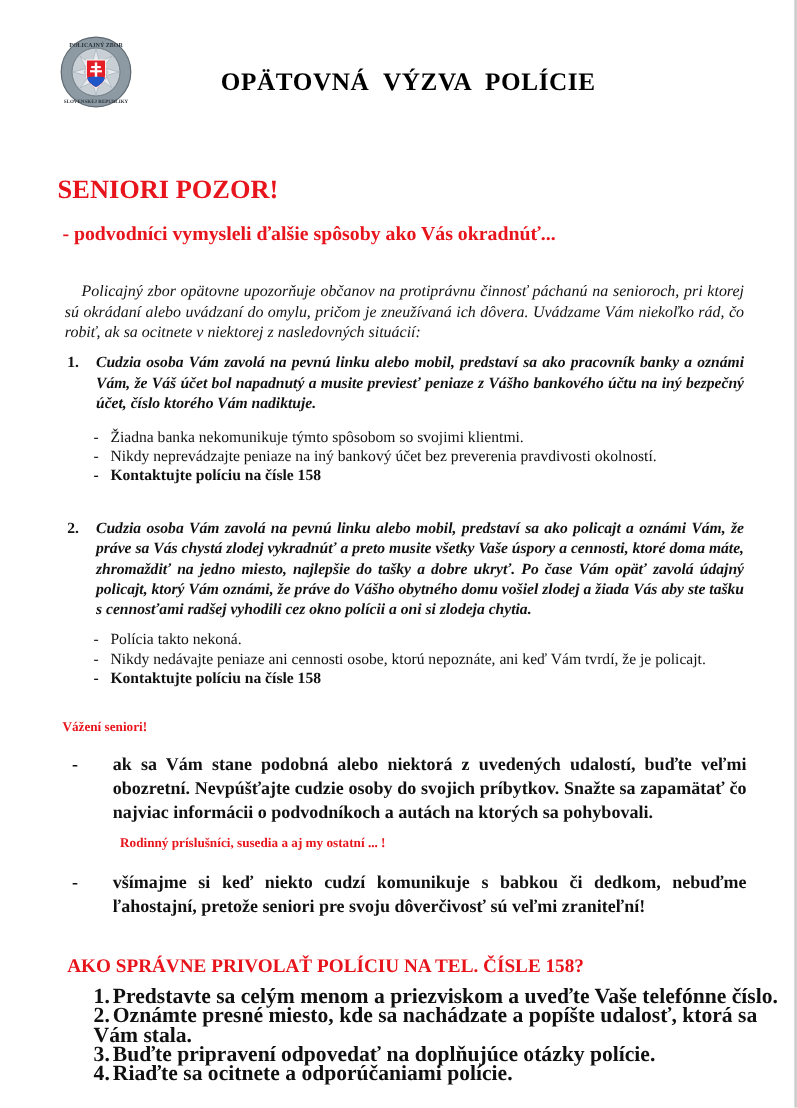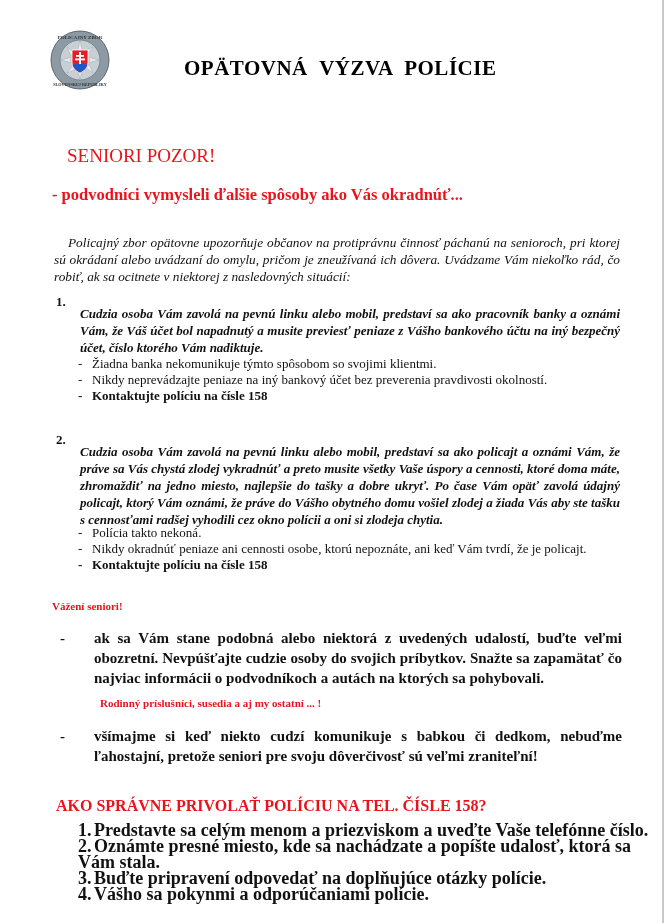--- a/index.html
+++ b/index.html
@@ -14,39 +14,39 @@
     }
     .header { position: absolute; left: 0; top: 0; width: 536px; height: 130px; text-decoration: underline; }
     .logo { position: absolute; left: 50px; top: 30px; width: 60px; height: 60px; }
     .title {
       position: absolute; left: 184px; top: 56px;
       font-size: 21px; font-weight: bold; letter-spacing: 0.5px; word-spacing: 6px;
       color: #000;
     }
     .red { color: #e8141c; }
     .h-warning {
-      position: absolute; left: 67px; top: 145px;
-      font-size: 19px; font-weight: normal;
+      position: absolute; left: 48px; top: 145px;
+      font-size: 22px; font-weight: bold;
     }
     .h-sub {
       position: absolute; left: 52px; top: 185px;
       font-size: 16.5px; font-weight: bold;
     }
     .intro {
       position: absolute; left: 54px; top: 234px; width: 566px;
       font-size: 13.3px; line-height: 17px; text-align: justify; font-style: italic;
     }
     .intro .indent { display: inline-block; width: 14px; }
     .scenario {
       position: absolute; left: 56px; width: 564px;
       font-size: 13px; line-height: 17px; font-weight: bold; font-style: italic;
       text-align: justify;
     }
     .scenario .num { position: absolute; left: 0; top: 0; font-style: normal; }
-    .scenario .txt { display: block; margin-left: 24px; margin-top: 12px; }
+    .scenario .txt { display: block; margin-left: 24px; }
     .tips {
       position: absolute; left: 78px; list-style: none; margin: 0; padding: 0;
       font-size: 13px; line-height: 16px;
     }
     .tips li { position: relative; padding-left: 14px; }
     .tips li::before { content: "-"; position: absolute; left: 0; }
     .tips li.bold { font-weight: bold; }
     .h-section {
       position: absolute; left: 52px;
       font-size: 11px; font-weight: bold;
@@ -111,35 +111,35 @@
   <li>Nikdy neprevádzajte peniaze na iný bankový účet bez preverenia pravdivosti okolností.</li>
   <li class="bold">Kontaktujte políciu na čísle 158</li>
 </ul>
 
 <div class="scenario" style="top:431px;">
   <span class="num">2.</span>
   <span class="txt">Cudzia osoba Vám zavolá na pevnú linku alebo mobil,  predstaví sa ako policajt a oznámi Vám, že práve sa Vás chystá zlodej vykradnúť a preto musite všetky Vaše úspory a cennosti, ktoré doma máte, zhromaždiť na jedno miesto, najlepšie do tašky a dobre ukryť. Po čase Vám opäť zavolá údajný policajt, ktorý Vám oznámi, že práve do Vášho obytného domu vošiel zlodej a žiada Vás aby ste tašku s cennosťami radšej vyhodili cez okno polícii a oni si zlodeja chytia.</span>
 </div>
 <ul class="tips" style="top:525px;">
   <li>Polícia takto nekoná.</li>
-  <li>Nikdy okradnúť peniaze ani cennosti osobe, ktorú nepoznáte, ani keď Vám tvrdí, že je policajt.</li>
+  <li>Nikdy nedávajte peniaze ani cennosti osobe, ktorú nepoznáte, ani keď Vám tvrdí, že je policajt.</li>
   <li class="bold">Kontaktujte políciu na čísle 158</li>
 </ul>
 
 <div class="h-section red" style="top:600px;">Vážení seniori!</div>
 <div class="appeal" style="top:628px;">
   <span class="dash">-</span>
   <span class="txt">ak sa Vám stane podobná alebo niektorá z uvedených udalostí, buďte veľmi obozretní. Nevpúšťajte cudzie osoby do svojich príbytkov. Snažte sa zapamätať čo najviac informácii o podvodníkoch a autách na ktorých sa pohybovali.</span>
 </div>
 
 <div class="h-section red" style="top:697px;margin-left:48px;">Rodinný príslušníci, susedia a aj my ostatní ... !</div>
 <div class="appeal" style="top:726px;">
   <span class="dash">-</span>
   <span class="txt">všímajme si keď niekto cudzí komunikuje s babkou či dedkom, nebuďme ľahostajní, pretože seniori pre svoju dôverčivosť sú veľmi zraniteľní!</span>
 </div>
 
 <div class="h-call red">AKO SPRÁVNE PRIVOLAŤ POLÍCIU NA TEL. ČÍSLE 158?</div>
 <ol class="steps">
   <li><span class="n">1.</span><span>Predstavte sa celým menom a priezviskom a uveďte Vaše telefónne číslo.</span></li>
   <li><span class="n">2.</span><span>Oznámte presné miesto, kde sa nachádzate a popíšte udalosť, ktorá sa Vám stala.</span></li>
   <li><span class="n">3.</span><span>Buďte pripravení odpovedať na doplňujúce otázky polície.</span></li>
-  <li><span class="n">4.</span><span>Vášho sa pokynmi a odporúčaniami polície.</span></li>
+  <li><span class="n">4.</span><span>Riaďte sa ocitnete a odporúčaniami polície.</span></li>
 </ol>
 
 </body></html>

